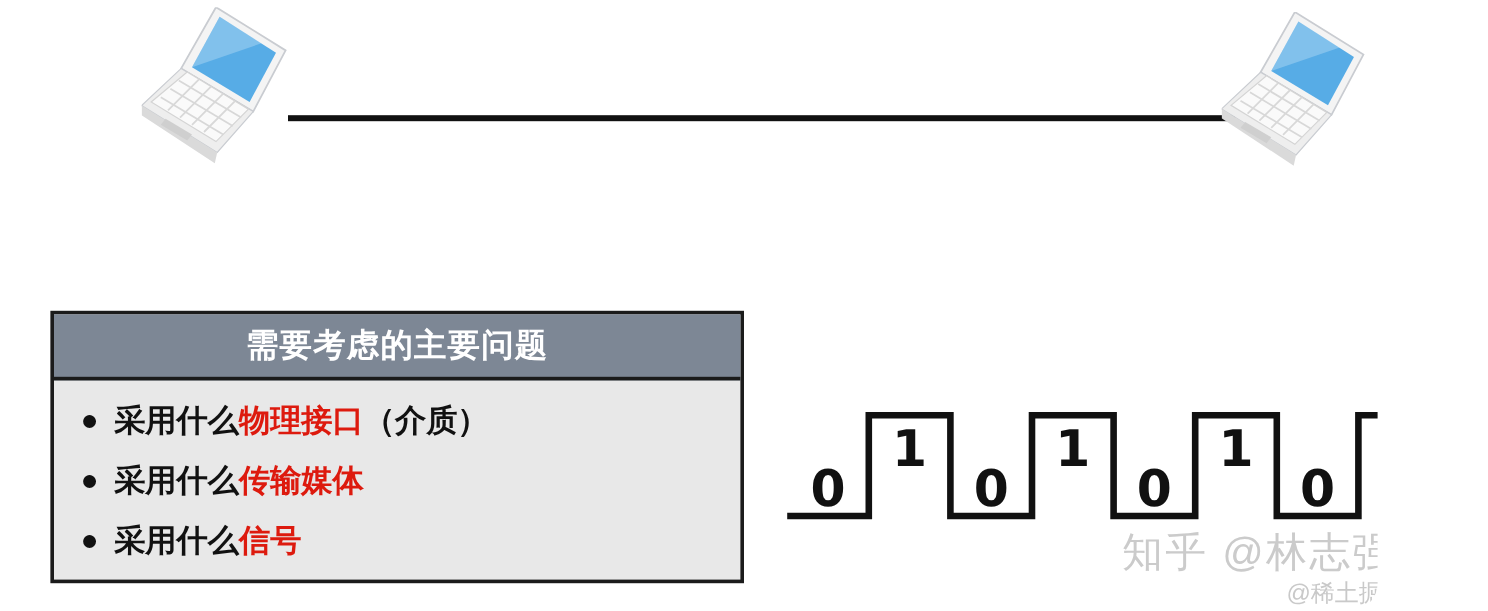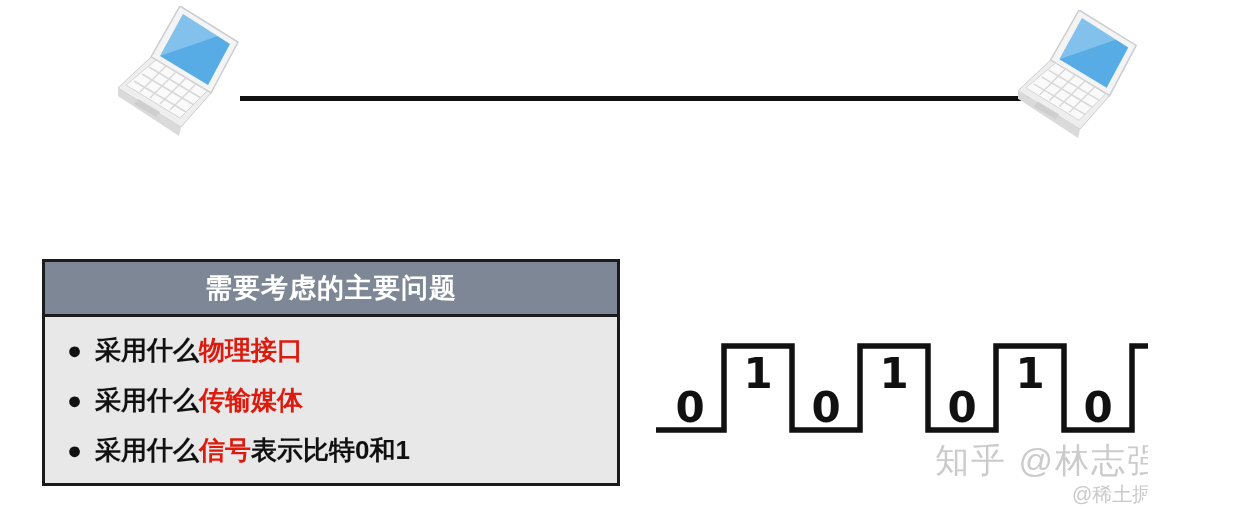--- a/index.html
+++ b/index.html
@@ -128,31 +128,31 @@
     </svg>
   </div>
 
   <div class="issues-box">
     <div class="issues-header">需要考虑的主要问题</div>
     <div class="issues-body">
         <div class="issue-row">
           <span class="bullet">●</span>
           <span class="seg">采用什么</span>
           <span class="seg red">物理接口</span>
+          <span class="seg">（介质）</span>
         </div>
         <div class="issue-row">
           <span class="bullet">●</span>
           <span class="seg">采用什么</span>
           <span class="seg red">传输媒体</span>
         </div>
         <div class="issue-row">
           <span class="bullet">●</span>
           <span class="seg">采用什么</span>
           <span class="seg red">信号</span>
-          <span class="seg">表示比特0和1</span>
         </div>
       </div>
   </div>
 
   <svg class="waveform" viewBox="0 0 556 115" width="556" height="115">
       <path d="M 6 102 L 6 102 L 74 102 L 74 18 L 142 18 L 142 102 L 210 102 L 210 18 L 278 18 L 278 102 L 346 102 L 346 18 L 414 18 L 414 102 L 482 102 L 482 18 L 550 18" class="wave-path"></path>
       <text x="40" y="94" text-anchor="middle" class="wave-label">0</text>
       <text x="108" y="60" text-anchor="middle" class="wave-label">1</text>
       <text x="176" y="94" text-anchor="middle" class="wave-label">0</text>
       <text x="244" y="60" text-anchor="middle" class="wave-label">1</text>

